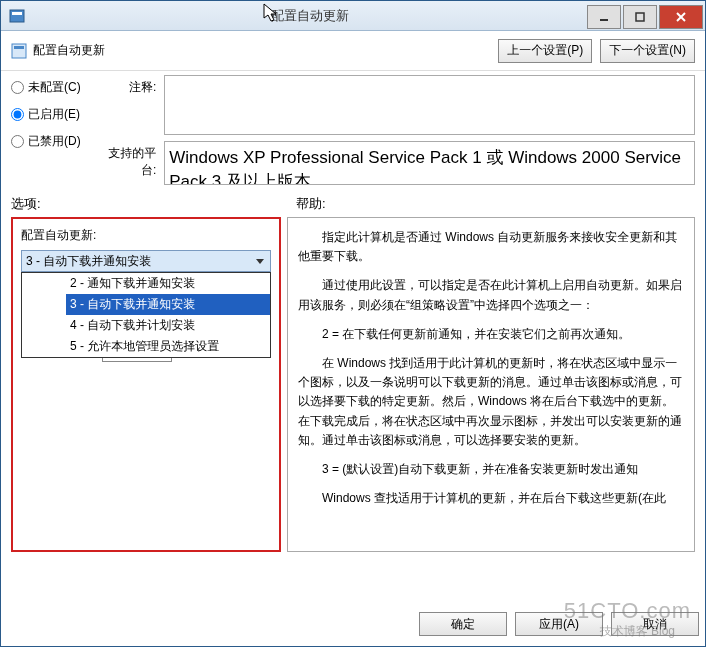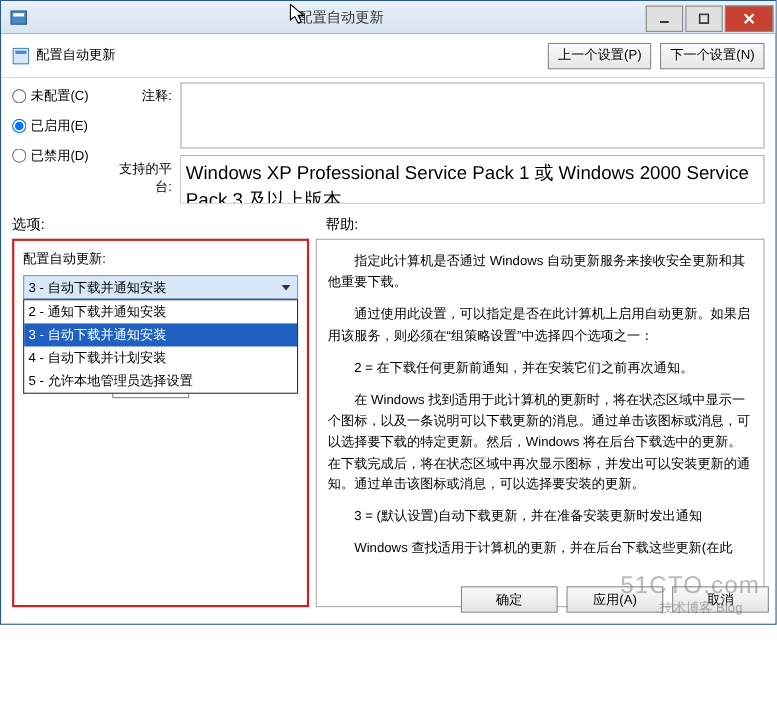--- a/index.html
+++ b/index.html
@@ -1,17 +1,17 @@
 <!DOCTYPE html>
 <html><head>
   <meta charset="utf-8">
   <style>
     * { box-sizing: border-box; margin: 0; padding: 0; }
     body { font-family: "Microsoft YaHei", "SimSun", Arial, sans-serif; font-size: 12px; background: #fff; }
-    .window { width: 706px; height: 568px; border: 1px solid #2a5a8a; position: relative; background: #fff; }
+    .window { width: 706px; height: 647px; border: 1px solid #2a5a8a; position: relative; background: #fff; }
     .titlebar { height: 30px; background: linear-gradient(#e8f0f8, #d8e4f0); display: flex; align-items: center; border-bottom: 1px solid #a0b8d0; }
     .titlebar-icon { width: 16px; height: 16px; margin: 0 8px; }
     .titlebar-title { flex: 1; text-align: center; font-size: 13px; color: #333; }
     .titlebar-controls { display: flex; }
     .titlebar-btn { width: 34px; height: 24px; border: 1px solid #888; background: #e0e0e0; display: flex; align-items: center; justify-content: center; margin-top: 2px; margin-right: 2px; cursor: pointer; }
     .titlebar-btn.close { background: #c84030; color: #fff; width: 44px; }
     .titlebar-btn.close svg { stroke: #fff; }
     .header-row { height: 40px; display: flex; align-items: center; padding: 6px 10px; border-bottom: 1px solid #ddd; }
     .header-icon { width: 16px; height: 16px; margin-right: 6px; }
     .header-title { flex: 1; font-size: 12px; }
@@ -28,21 +28,21 @@
     .section-labels .right { flex: 1; padding-left: 10px; }
     .panels { display: flex; padding: 0 10px; gap: 6px; }
     .left-panel { width: 270px; height: 335px; border: 2px solid #d02020; padding: 8px; position: relative; background: #fff; }
     .right-panel { flex: 1; height: 335px; border: 1px solid #aaa; background: #fff; padding: 10px 10px 10px 10px; overflow: hidden; font-size: 12px; line-height: 1.6; }
     .right-panel p { margin-bottom: 10px; text-indent: 2em; }
     .left-panel-label { margin-bottom: 6px; }
     .combo-wrap { position: relative; }
     .combo { width: 100%; height: 22px; border: 1px solid #7a9ac0; background: linear-gradient(#fff,#e6eef8); padding: 2px 20px 2px 4px; cursor: pointer; position: relative; font-size: 12px; display: flex; align-items: center; }
     .combo::after { content: ""; position: absolute; right: 6px; top: 8px; border-left: 4px solid transparent; border-right: 4px solid transparent; border-top: 5px solid #333; }
     .combo.highlight { background: #d8e8f8; }
-    .dropdown { position: absolute; top: 22px; left: 0; right: 0; background: #fff; border: 1px solid #333; z-index: 10; }
+    .dropdown { position: absolute; top: 22px; left: 0; right: 0; background: #fff; border: 1px solid #333; z-index: 10; padding-left: 44px; }
     .dropdown-item { padding: 2px 4px; cursor: pointer; font-size: 12px; }
     .dropdown-item.selected { background: #2060c0; color: #fff; }
     .obscured-row { display: flex; align-items: center; margin-top: 70px; gap: 6px; }
     .obscured-label { font-size: 12px; }
     .time-select { width: 70px; height: 20px; border: 1px solid #888; padding: 0 14px 0 4px; font-size: 12px; position: relative; display: flex; align-items: center; background: #fff; cursor: pointer; }
     .time-select::after { content: ""; position: absolute; right: 4px; top: 7px; border-left: 3px solid transparent; border-right: 3px solid transparent; border-top: 4px solid #333; }
     .footer { position: absolute; bottom: 10px; right: 6px; display: flex; gap: 8px; }
     .footer-btn { width: 88px; height: 24px; border: 1px solid #888; background: linear-gradient(#fafafa,#e4e4e4); cursor: pointer; font-size: 12px; }
     .watermark { position: absolute; right: 14px; bottom: 22px; font-size: 22px; font-weight: normal; color: rgba(120,120,120,0.5); pointer-events: none; font-family: Arial; letter-spacing: 1px; }
     .watermark2 { position: absolute; right: 30px; bottom: 6px; font-size: 12px; color: rgba(120,120,120,0.6); pointer-events: none; }

